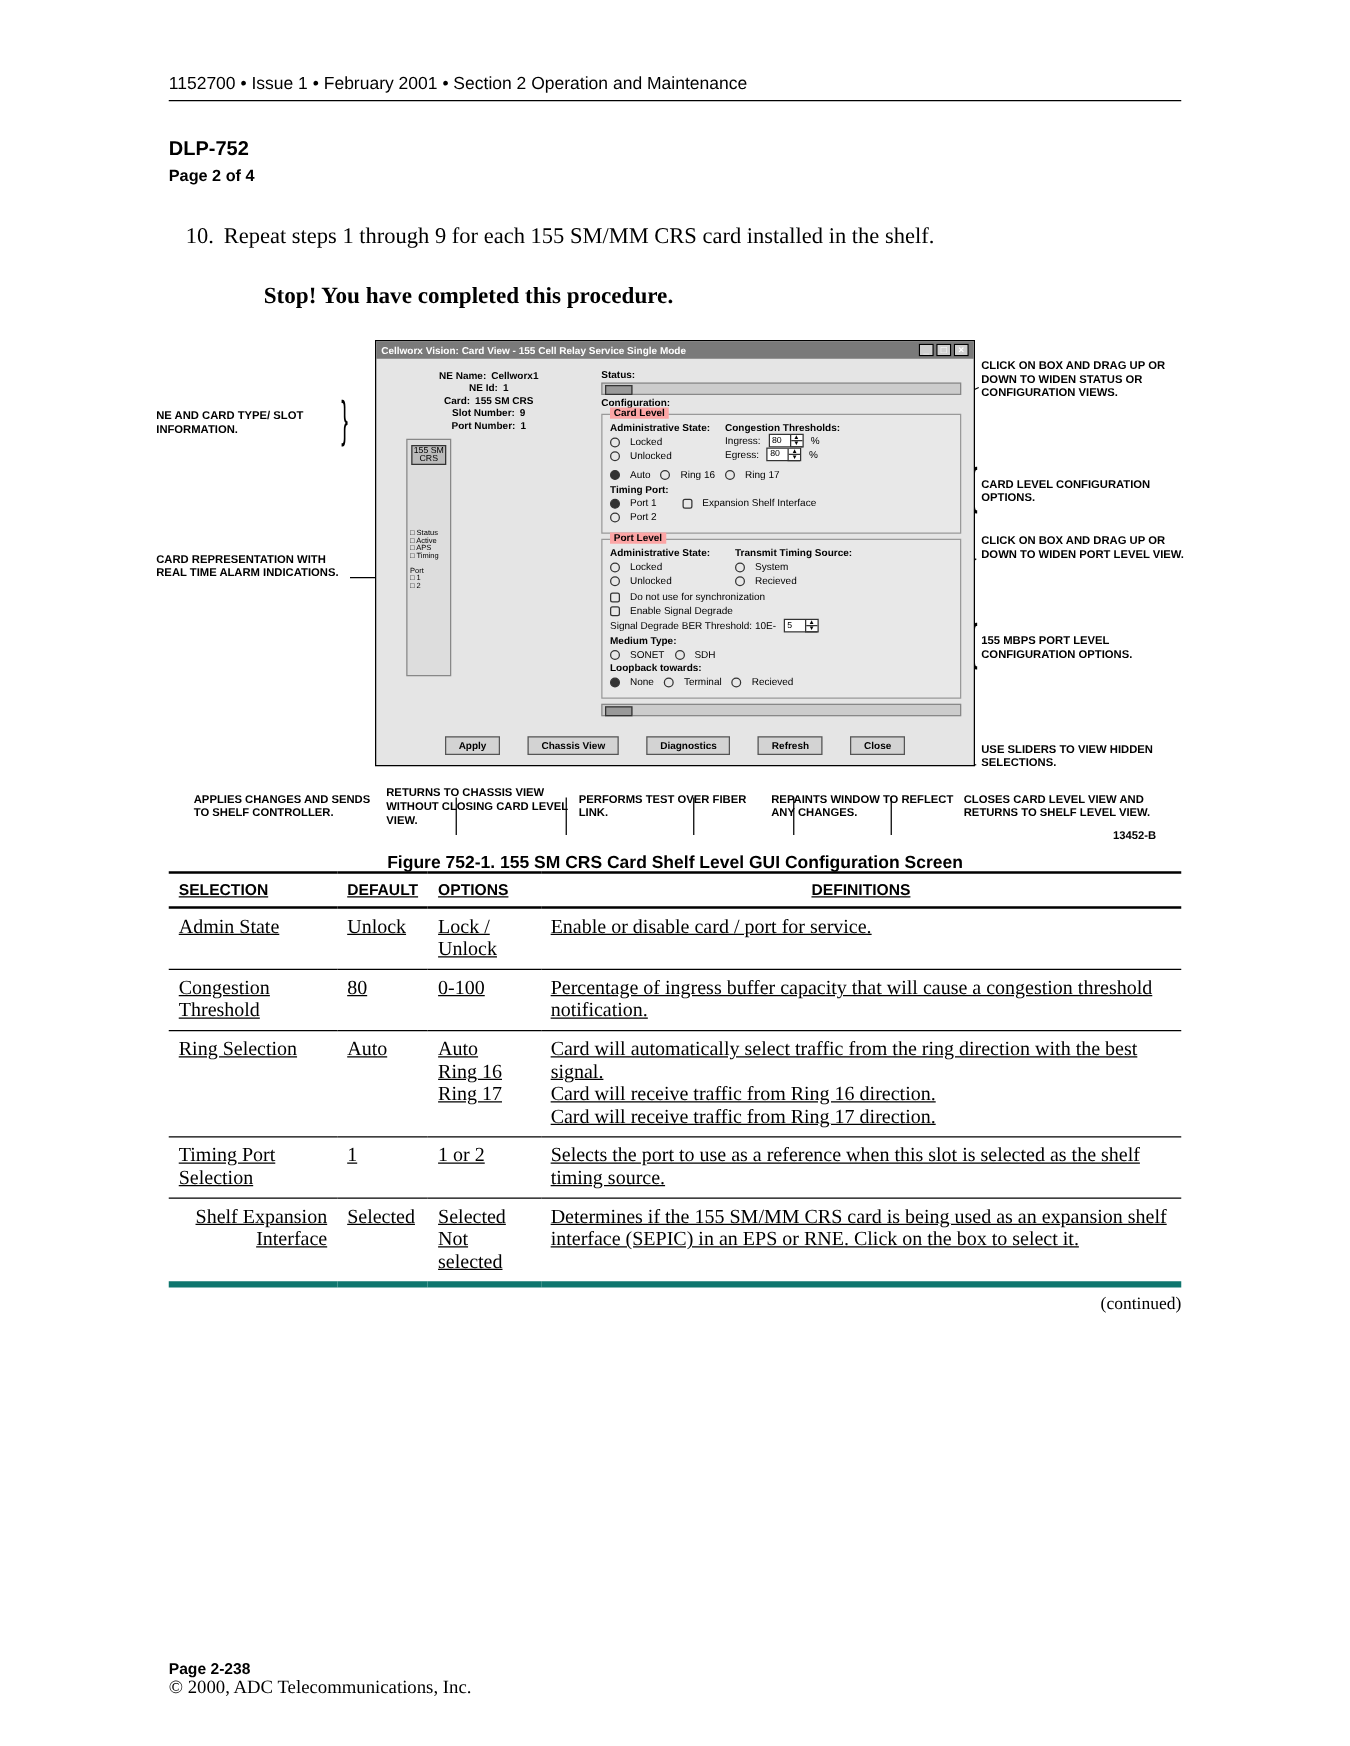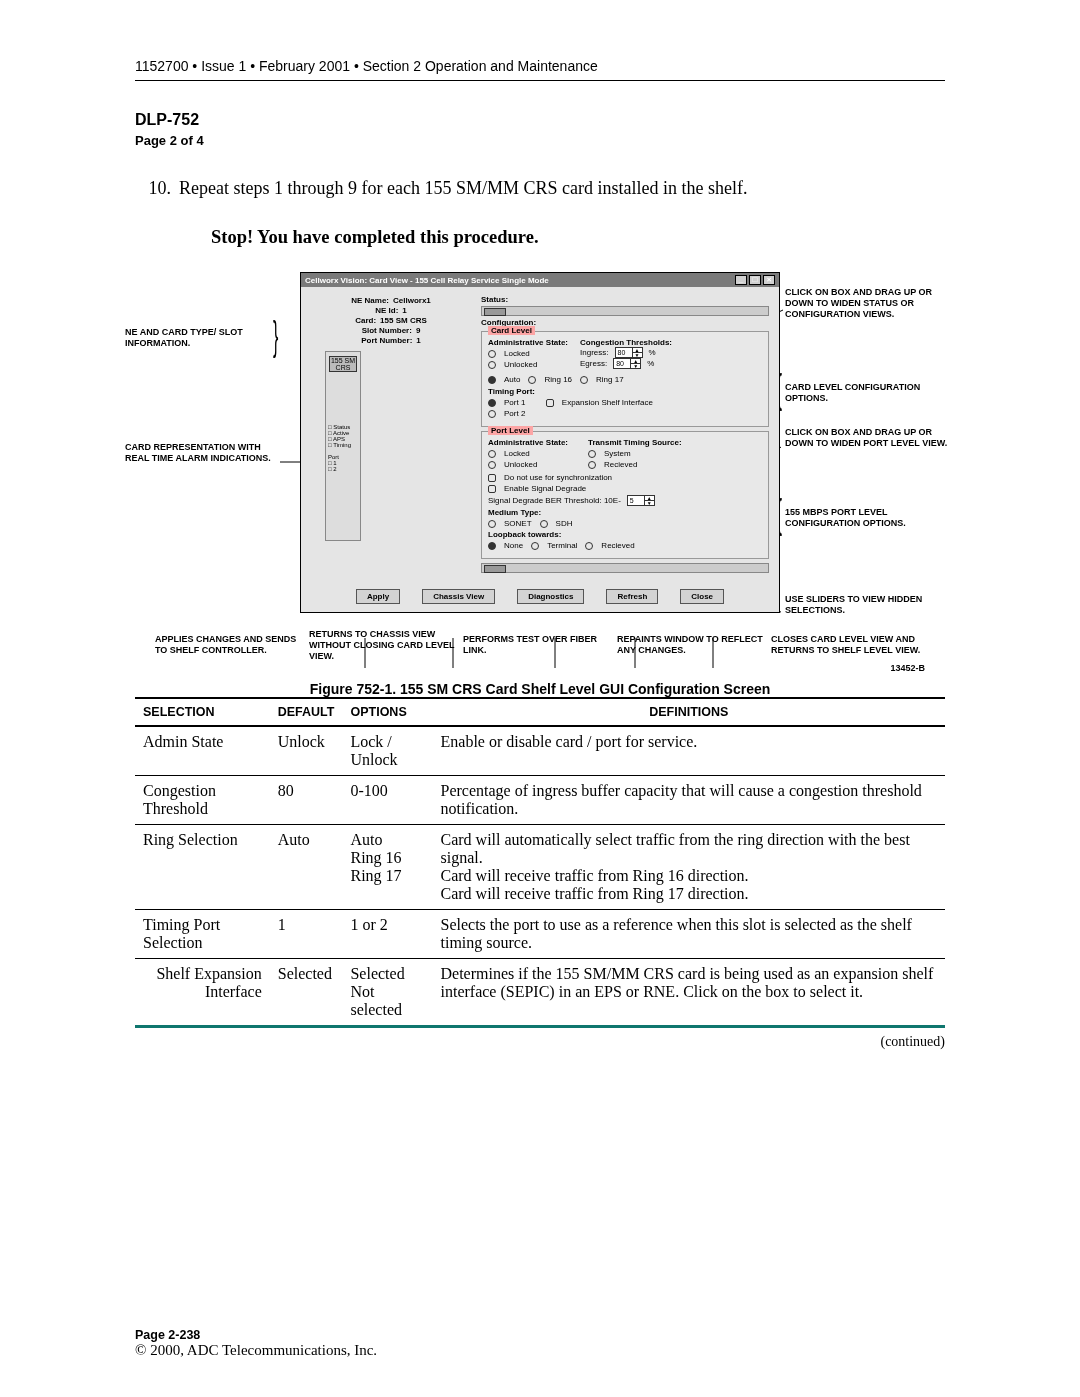--- a/index.html
+++ b/index.html
@@ -90,21 +90,21 @@
   .brace-v { position:absolute; font-size:40px; transform:scaleX(0.4); transform-origin:left; }
   .brace-r { position:absolute; font-size:40px; transform:scaleX(-0.4); transform-origin:left; }
   svg.lines { position:absolute; top:0; left:0; pointer-events:none;}
   .fig-caption, .tbl-caption {
     text-align:center; font-family:Arial,Helvetica,sans-serif; font-weight:bold; font-size:14px;
     margin-top:20px;
   }
   .tbl-caption { margin-top:22px; margin-bottom:8px;}
   table.cfg {
     border-collapse:collapse; width:100%; font-size:16px;
-    border-top:2px solid #000; border-bottom:3px solid #0f766e;
+    border-top:2px solid #000; border-bottom:5px solid #0f766e;text-decoration:underline;
   }
   table.cfg th {
     font-family:Arial,Helvetica,sans-serif; font-size:12.5px;
     border-bottom:2px solid #000; padding:6px 8px; text-align:left;
   }
   table.cfg th:nth-child(4){text-align:center;}
   table.cfg td {
     border-top:1px solid #000; padding:6px 8px; vertical-align:top;
   }
   .continued { text-align:right; font-size:14px; margin-top:6px;}

